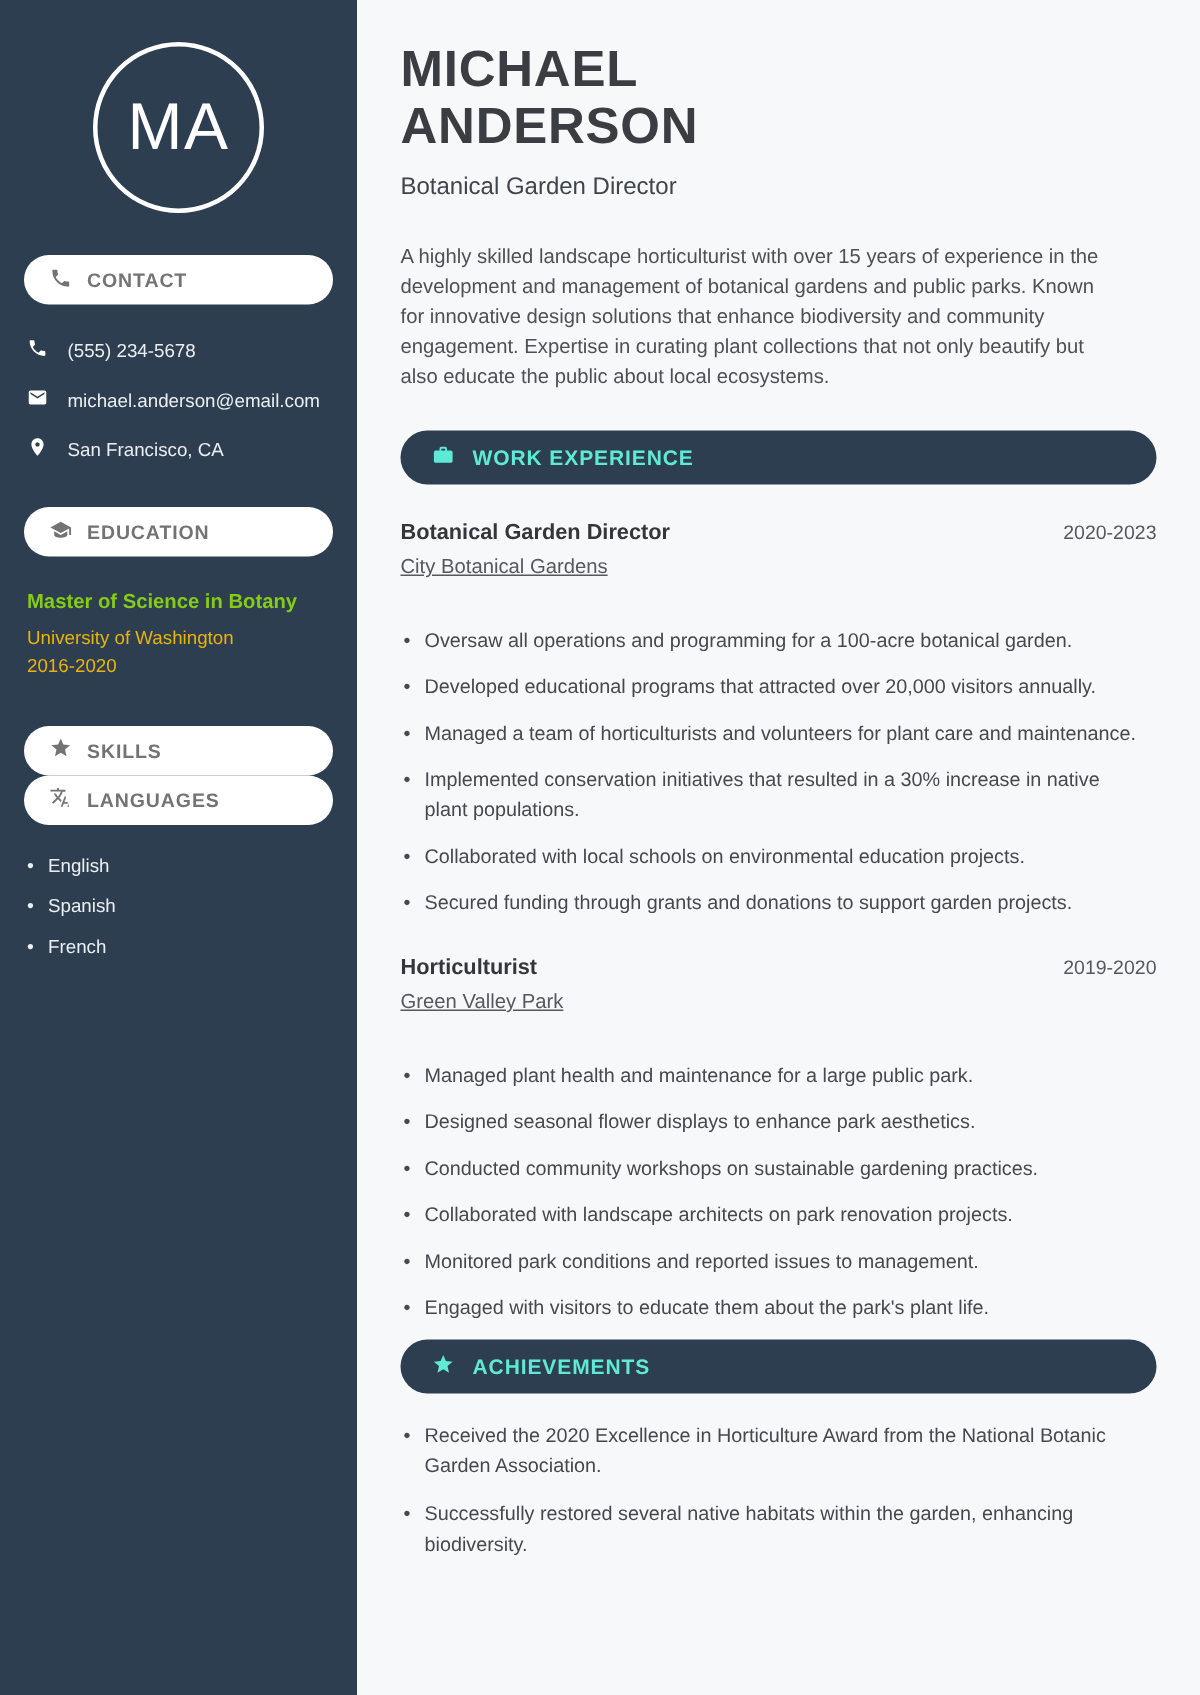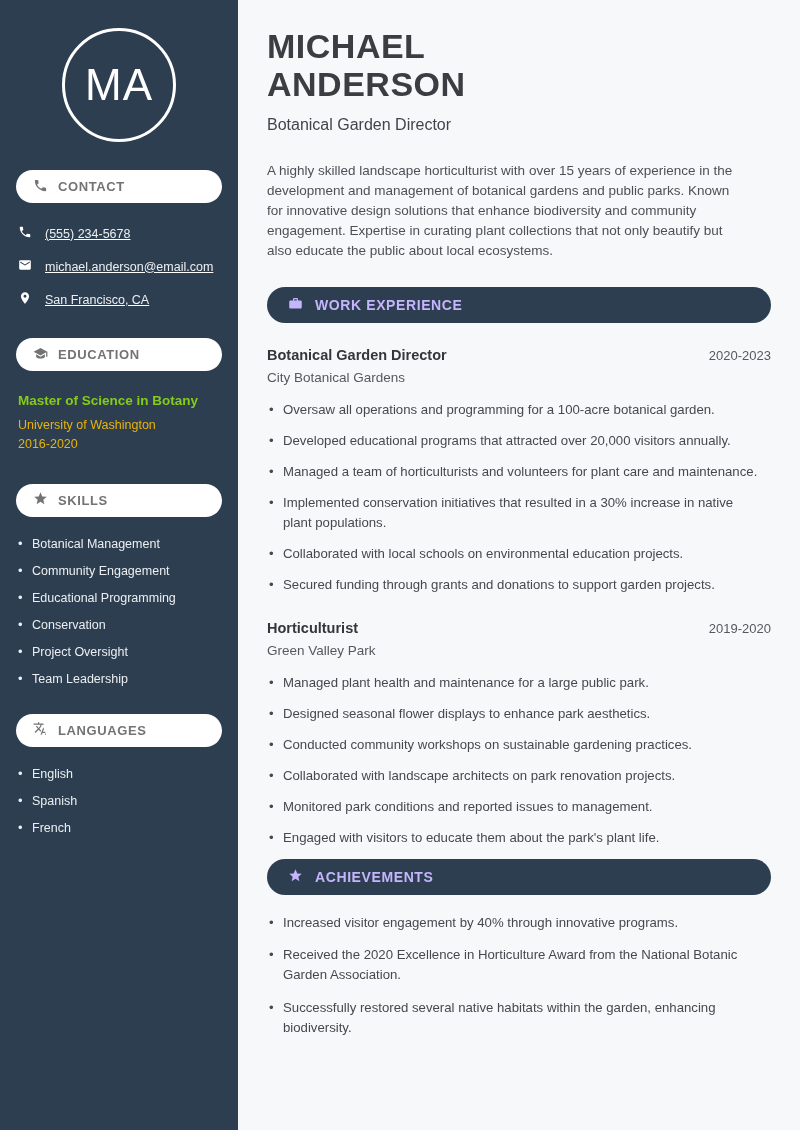--- a/index.html
+++ b/index.html
@@ -42,21 +42,21 @@
     height: 33px;
     margin: 0 16px;
     display: flex; align-items: center;
     gap: 10px;
     padding-left: 17px;
     font-weight: bold;
     font-size: 13px;
     letter-spacing: 0.6px;
   }
   .side-pill svg { width: 15px; height: 15px; flex: 0 0 15px; }
-  .contact-list { margin: 22px 0 30px 0; text-decoration: underline; }
+  .contact-list { margin: 22px 0 30px 0; }
   .contact-row {
     display: flex; align-items: center; gap: 13px;
     padding: 0 16px 0 18px;
     margin-bottom: 16px;
     font-size: 12.5px;
     color: #eceff1;
   }
   .contact-row svg { width: 14px; height: 14px; flex: 0 0 14px; color: #fff; }
   .edu-block { margin: 22px 18px 30px 18px; }
   .edu-degree { font-size: 13.5px; font-weight: bold; color: #84cc16; margin-bottom: 8px; }
@@ -94,38 +94,38 @@
   }
   .summary {
     margin-top: 27px;
     font-size: 13.5px;
     line-height: 20px;
     color: #4c5156;
     max-width: 480px;
   }
   .section-pill {
     background: #2d3e50;
-    color: #c4b5fd;
+    color: #5eead4;
     border-radius: 18px;
     height: 36px;
     display: flex; align-items: center;
     gap: 12px;
     padding-left: 21px;
     font-weight: bold;
     font-size: 14px;
     letter-spacing: 0.6px;
     margin-top: 26px;
   }
   .section-pill svg { width: 15px; height: 15px; flex: 0 0 15px; }
   .job { margin-top: 24px; }
   .job-header { display: flex; justify-content: space-between; align-items: baseline; }
   .job-title { font-size: 14.5px; font-weight: bold; color: #33373b; }
   .job-dates { font-size: 13px; color: #55595e; }
-  .job-company { font-size: 13.5px; color: #55595e; margin-top: 7px; }
-  .bullet-list { list-style: none; margin-top: 15px; }
+  .job-company { font-size: 13.5px; color: #55595e; margin-top: 7px; text-decoration: underline; }
+  .bullet-list { list-style: none; margin-top: 32px; }
   .bullet-list li {
     position: relative;
     padding-left: 16px;
     margin-bottom: 10.5px;
     font-size: 13.2px;
     line-height: 1.55;
     color: #45494e;
     max-width: 496px;
   }
   .bullet-list li::before {
@@ -200,28 +200,20 @@
 
     <div class="side-pill">
       <span>
         <svg viewBox="0 0 24 24" fill="currentColor">
             <path d="M12 17.27L18.18 21l-1.64-7.03L22 9.24l-7.19-.61L12 2 9.19 8.63 2 9.24l5.46 4.73L5.82 21z"></path>
           </svg>
       </span>
       <span>SKILLS</span>
     </div>
 
-    <ul class="side-list">
-      <li>Botanical Management</li>
-      <li>Community Engagement</li>
-      <li>Educational Programming</li>
-      <li>Conservation</li>
-      <li>Project Oversight</li>
-      <li>Team Leadership</li>
-    </ul>
 
     <div class="side-pill">
       <span>
         <svg viewBox="0 0 24 24" fill="currentColor">
             <path d="M12.87 15.07l-2.54-2.51.03-.03c1.74-1.94 2.98-4.17 3.71-6.53H17V4h-7V2H8v2H1v1.99h11.17C11.5 7.92 10.44 9.75 9 11.35 8.07 10.32 7.3 9.19 6.69 8h-2c.73 1.63 1.73 3.17 2.98 4.56l-5.09 5.02L4 19l5-5 3.11 3.11.76-2.04zM18.5 10h-2L12 22h2l1.12-3h4.75L19 22h2l-4.5-12zm-2.62 7l1.62-4.33L19.12 17h-3.24z"></path>
           </svg>
       </span>
       <span>LANGUAGES</span>
     </div>
 
@@ -287,19 +279,18 @@
     <div class="section-pill" style="margin-top: 4px;">
       <span>
         <svg viewBox="0 0 24 24" fill="currentColor">
             <path d="M12 17.27L18.18 21l-1.64-7.03L22 9.24l-7.19-.61L12 2 9.19 8.63 2 9.24l5.46 4.73L5.82 21z"></path>
           </svg>
       </span>
       <span>ACHIEVEMENTS</span>
     </div>
 
     <ul class="bullet-list achievements-list">
-      <li>Increased visitor engagement by 40% through innovative programs.</li>
       <li>Received the 2020 Excellence in Horticulture Award from the National Botanic Garden Association.</li>
       <li>Successfully restored several native habitats within the garden, enhancing biodiversity.</li>
     </ul>
 
   </main>
 </div>
 
 </body></html>

